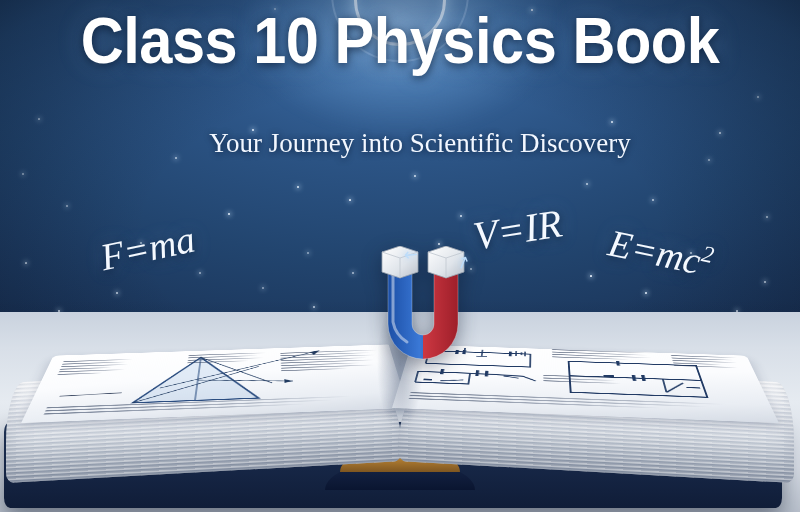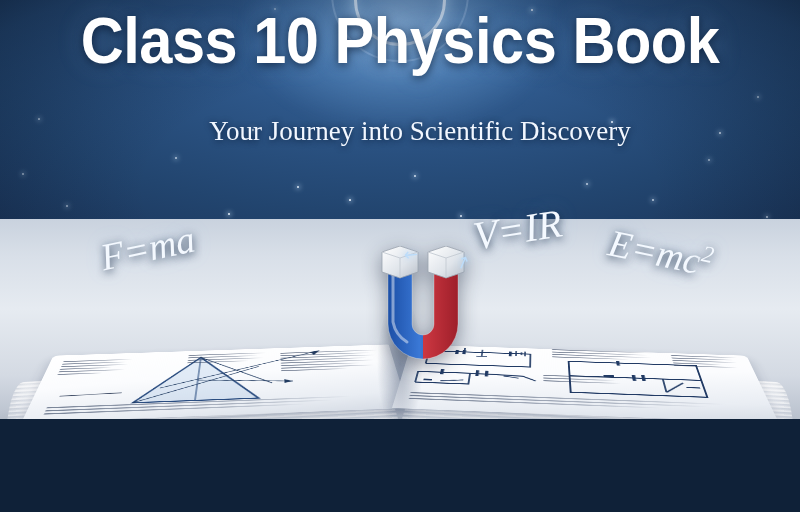--- a/index.html
+++ b/index.html
@@ -1,20 +1,20 @@
 <!DOCTYPE html>
 <html><head>
 <meta charset="utf-8">
 <style>
   html,body{margin:0;padding:0;background:#0f2138;}
   *{box-sizing:border-box;}
 
   #stage{
     position:relative;
-    width:800px;height:419px;
+    width:800px;height:512px;
     overflow:hidden;
     font-family:"Liberation Sans", sans-serif;
     background:#6d28d9;
   }
 
   
   .bg-base{
     position:absolute;inset:0;
     background:
       radial-gradient(120% 95% at 50% 8%, #3d6ea8 0%, #2d5688 22%, #22456f 45%, #1a3357 68%, #15294a 88%, #12243f 100%);
@@ -61,21 +61,21 @@
     position:absolute;left:0;right:0;
     text-align:center;
     font-family:"Liberation Serif","DejaVu Serif",serif;
     color:#f2f7ff;
     font-size:27px;
     line-height:1.0;
     text-shadow:0 1px 6px rgba(5,20,44,.8);
     white-space:nowrap;
   }
   .subtitle.l1{top:97px;}
-  .subtitle.l2{top:118px;padding-left:40px;}
+  .subtitle.l2{top:130px;padding-left:40px;}
 
   
   .formula{
     position:absolute;
     font-family:"Liberation Serif","DejaVu Serif",serif;
     font-style:italic;
     color:#f4f9ff;
     text-shadow:0 2px 8px rgba(6,22,48,.85), 0 0 18px rgba(140,195,245,.35);
     white-space:nowrap;
   }

